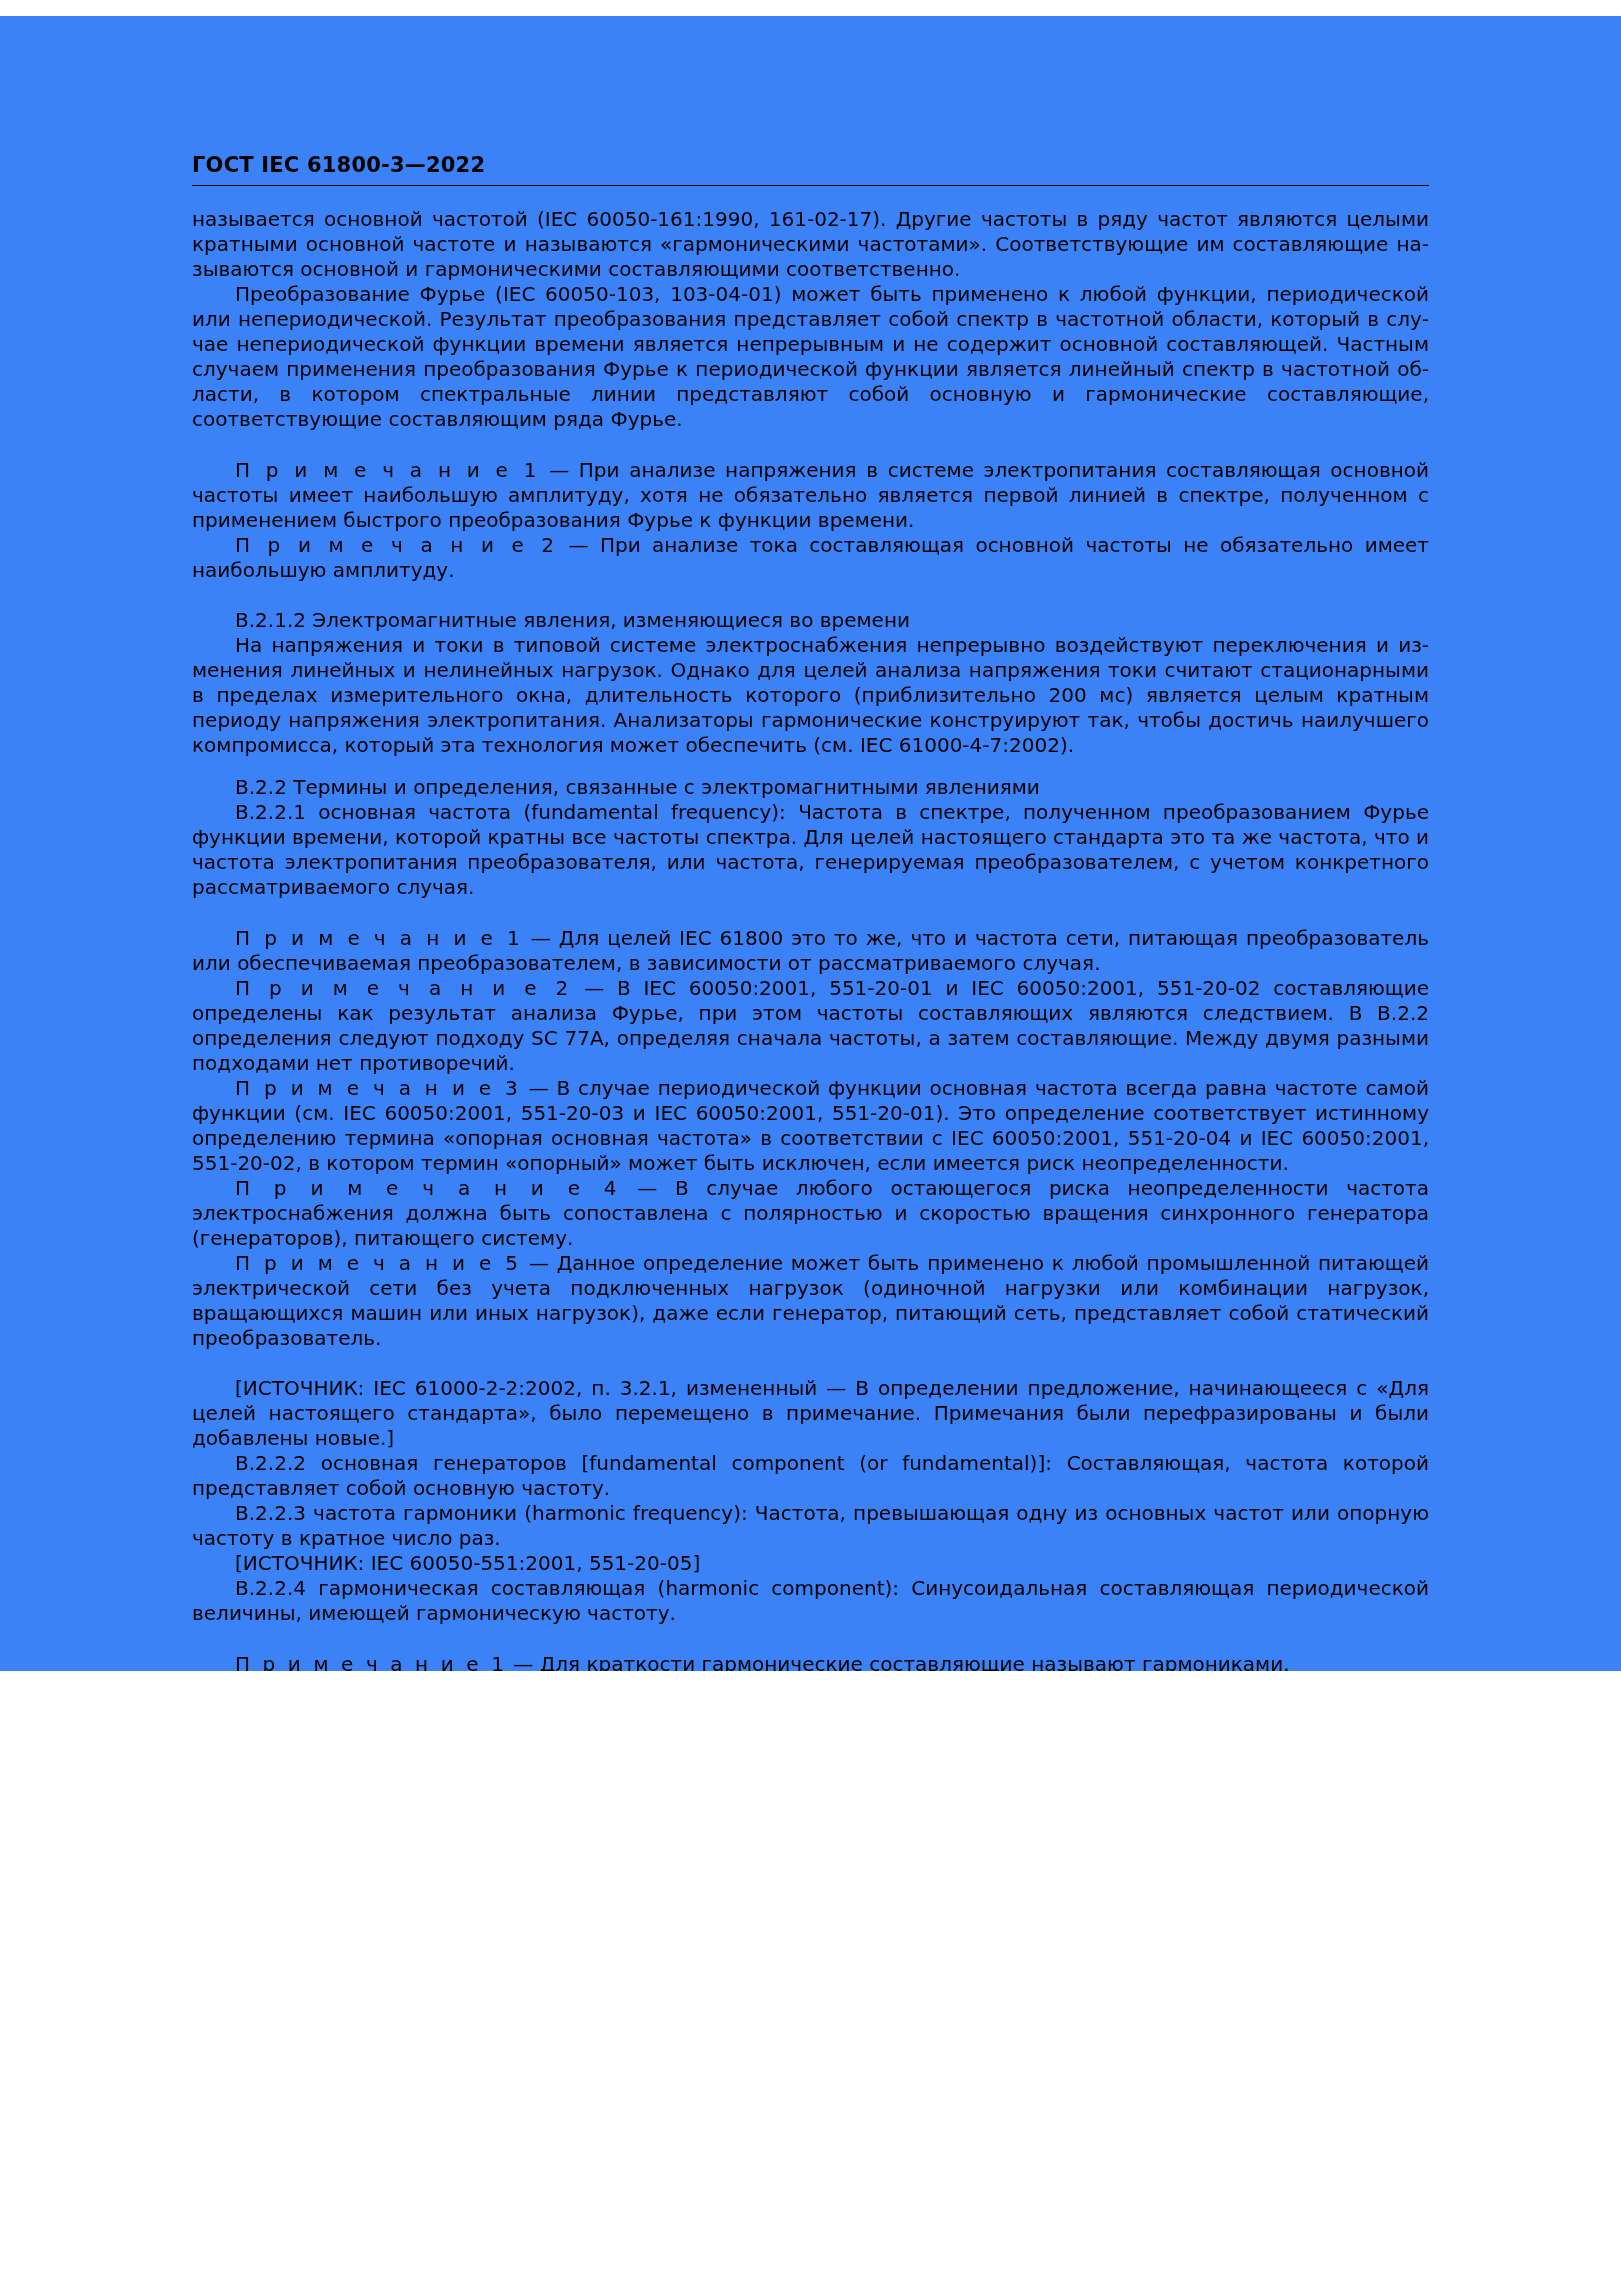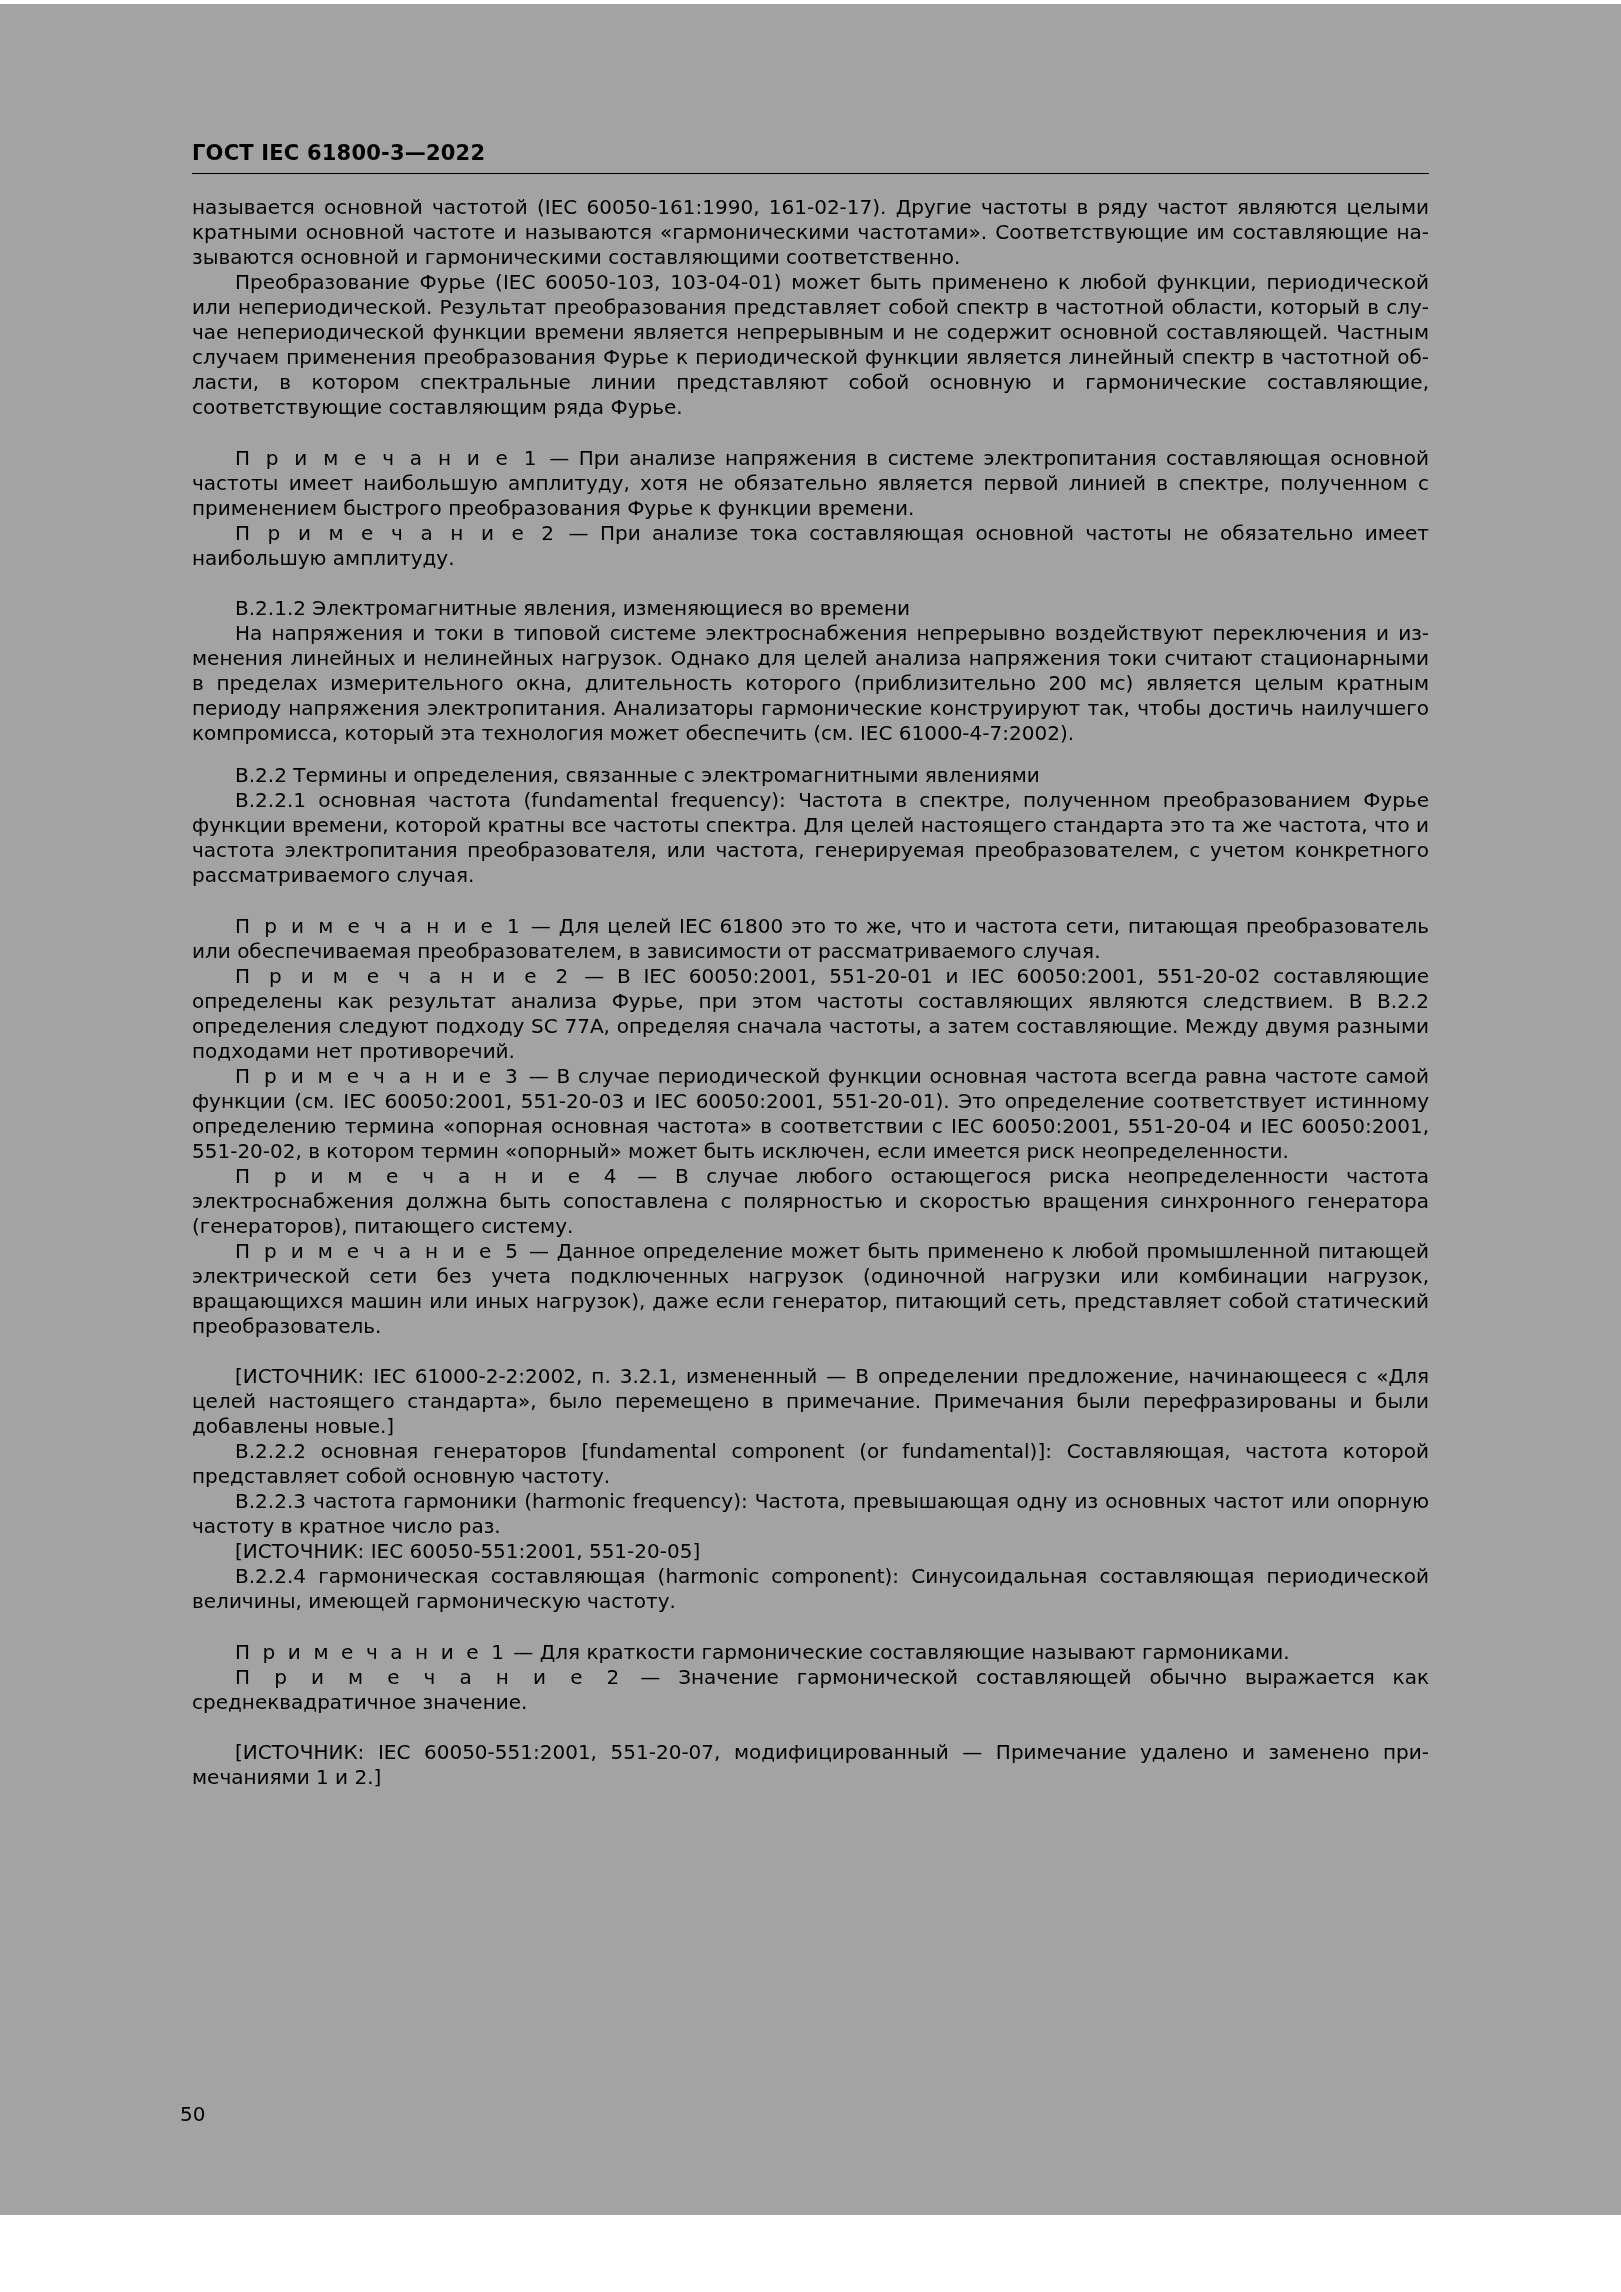--- a/index.html
+++ b/index.html
@@ -7,23 +7,23 @@
     padding: 0;
     background: #ffffff;
   }
   body {
     font-family: "DejaVu Sans", sans-serif;
     color: #000000;
   }
   .page {
     position: relative;
     width: 1621px;
-    height: 2211px;
-    margin: 4px auto;
-    background: #a3a3a3;
+    height: 1655px;
+    margin: 16px auto;
+    background: #3b82f6;
     box-sizing: border-box;
     padding: 0;
     overflow: hidden;
   }
   .content {
     position: absolute;
     left: 192px;
     top: 137px;
     width: 1237px;
   }

